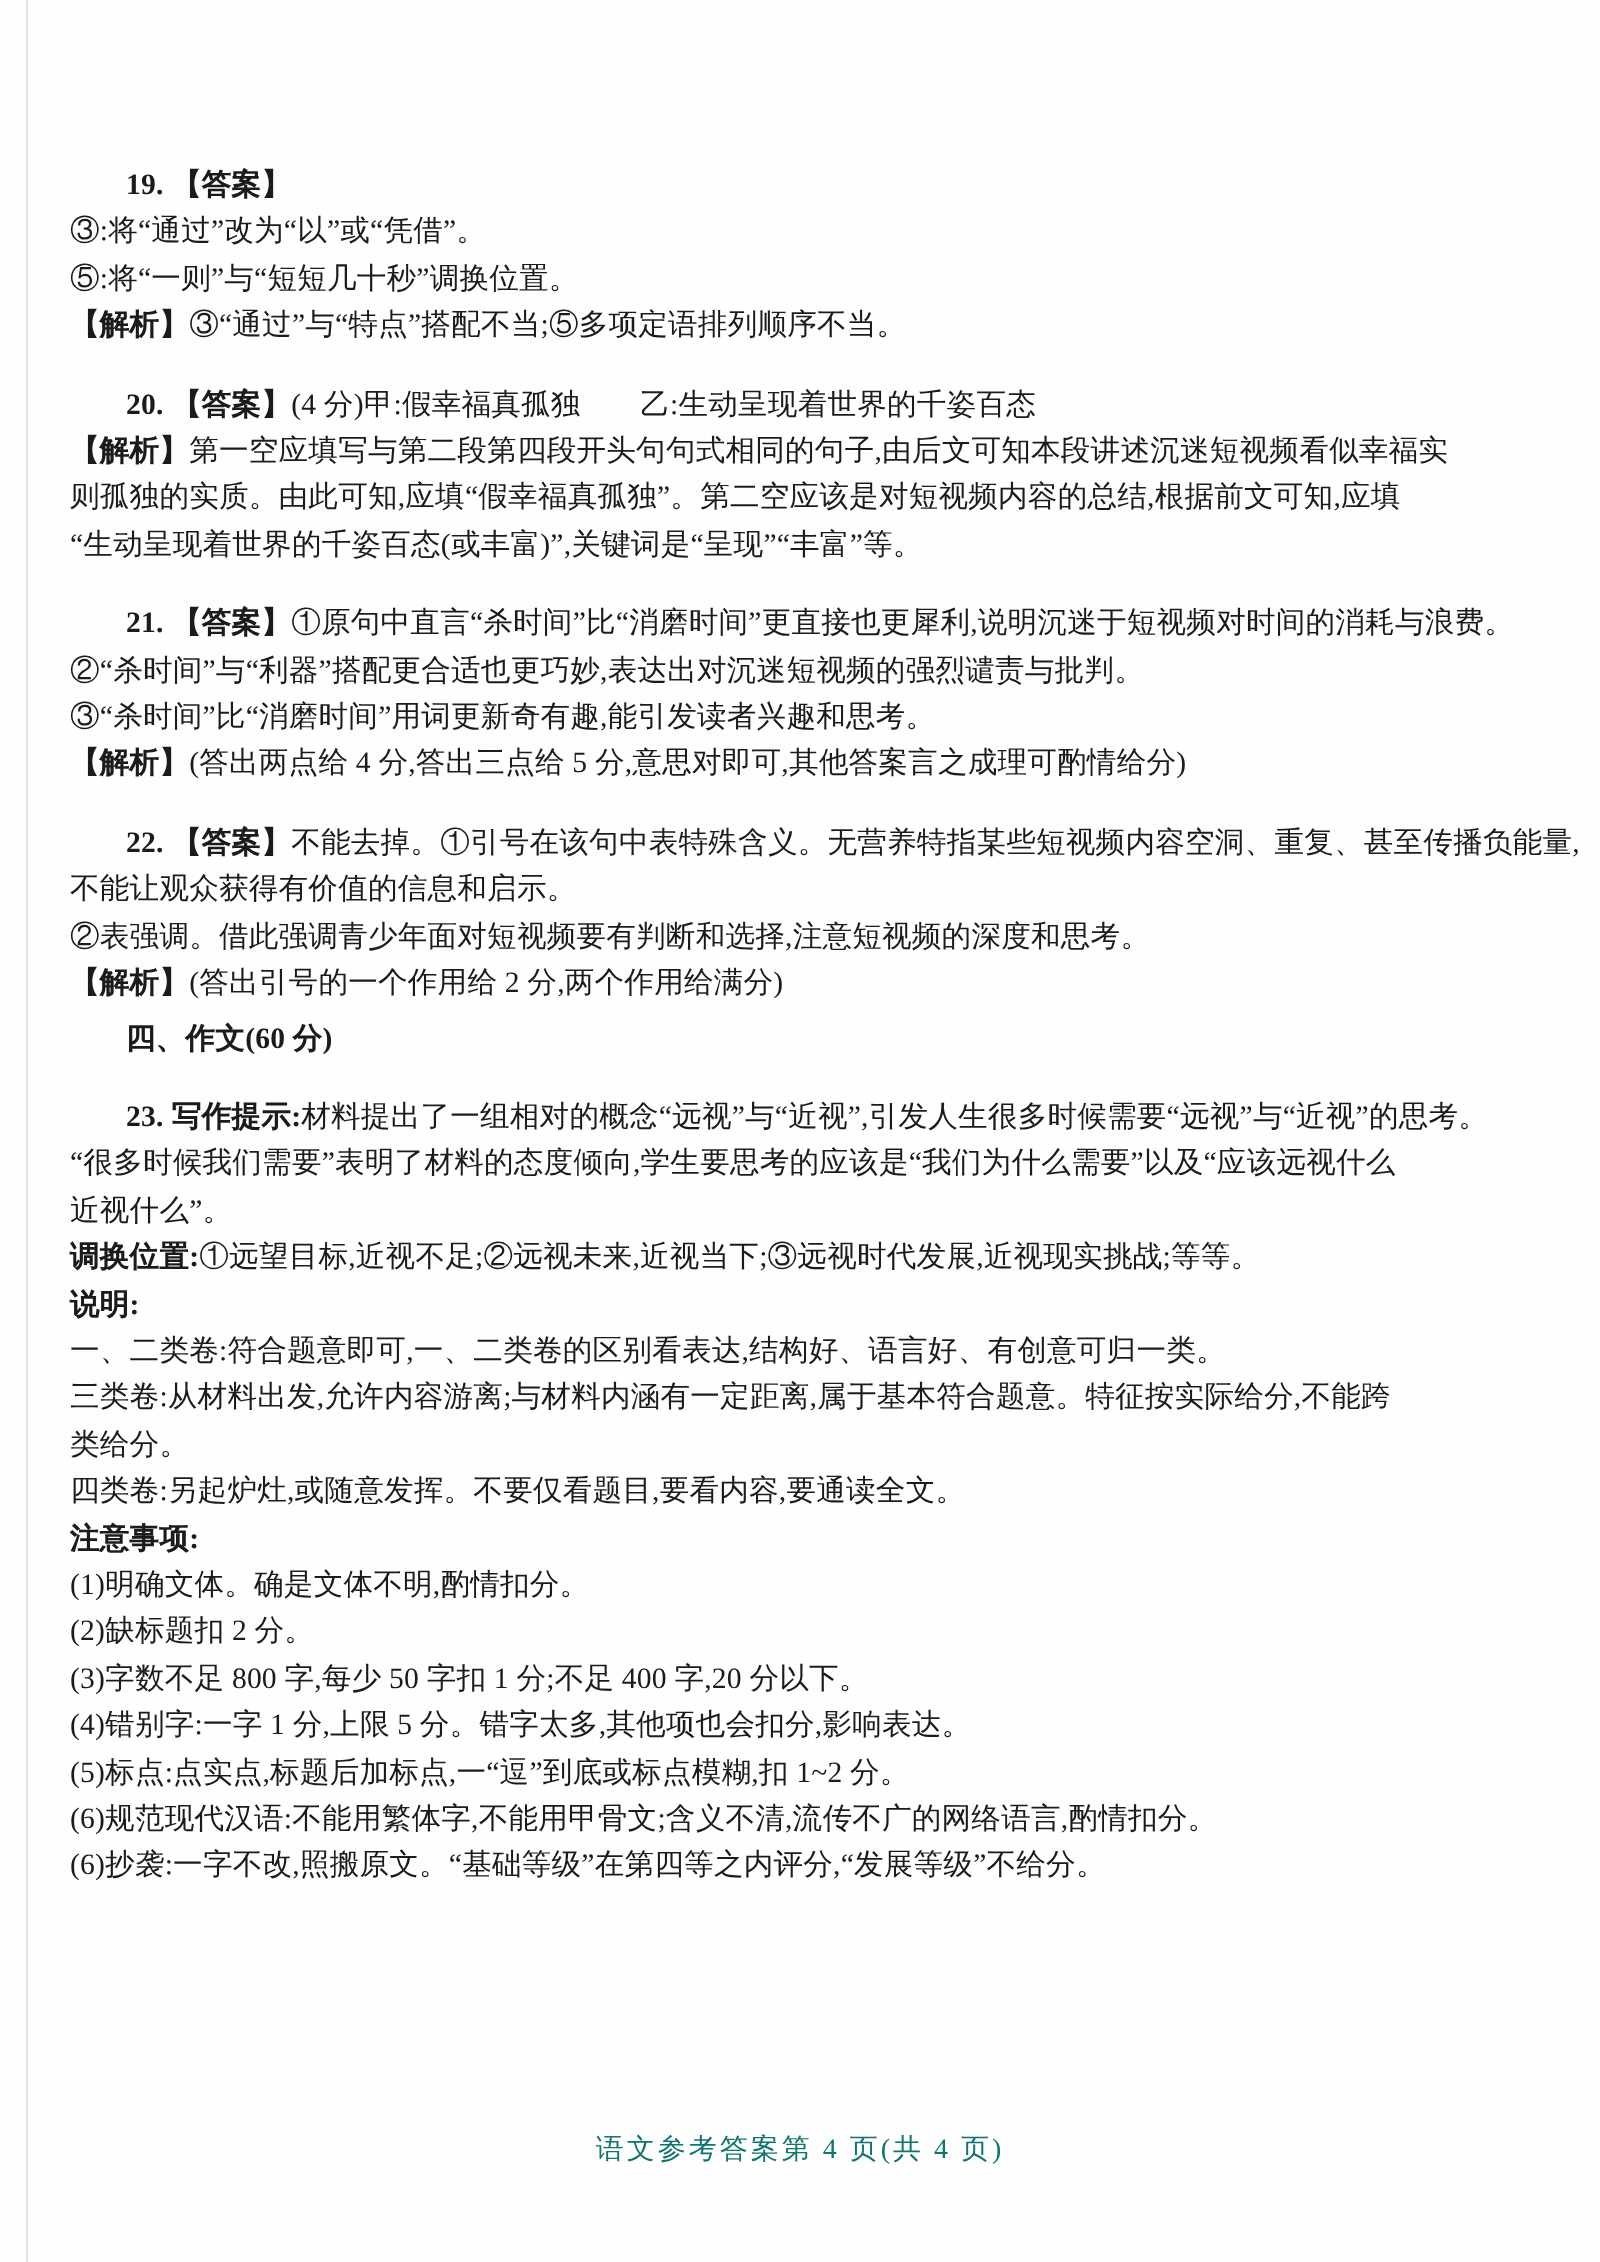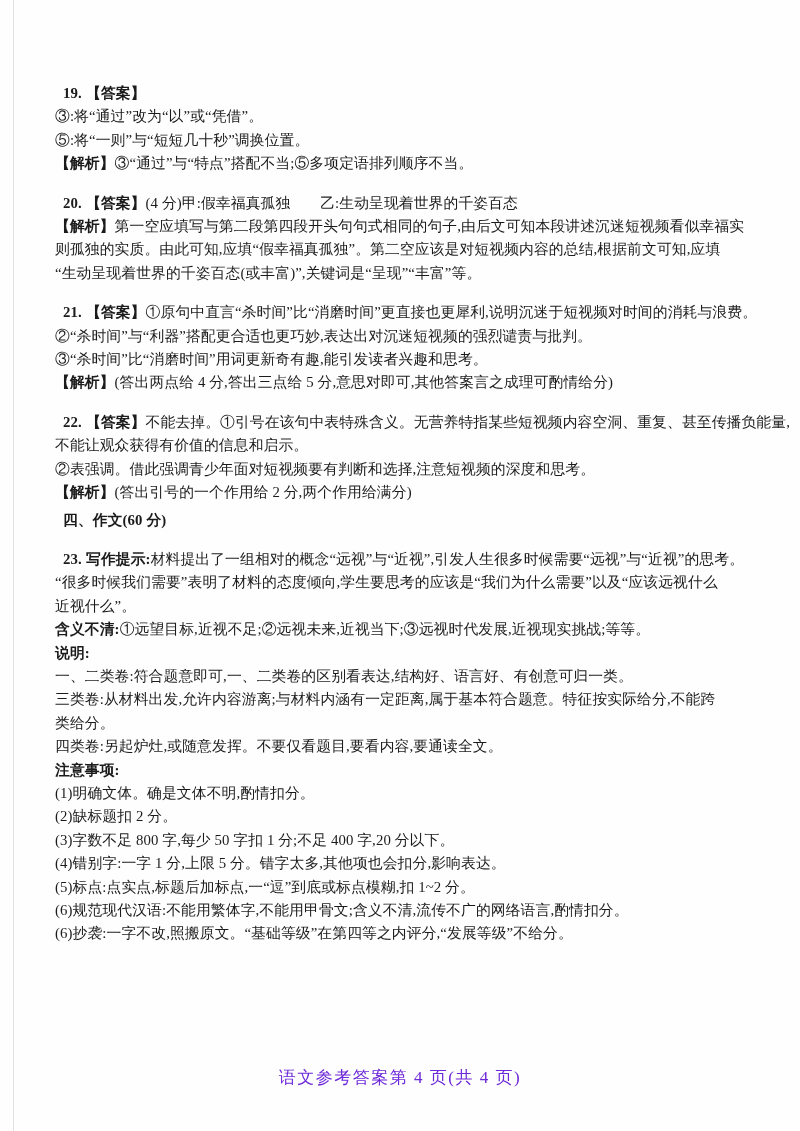--- a/index.html
+++ b/index.html
@@ -30,38 +30,38 @@
     left: 0;
     right: 0;
   }
   .line {
     font-size: 14.8px;
     line-height: 23.4px;
     white-space: nowrap;
     letter-spacing: 0.1px;
   }
   .line.item   { padding-left: 63px; margin-top: 16px; }
-  .line.body   { padding-left: 55px; }
+  .line.body   { padding-left: 35px; }
   .line.header { padding-left: 63px; margin-top: 4px; font-family: Liberation Serif, serif; }
   .line.header .seg-text { font-weight: bold; }
   .seg-num {
     display: inline-block;
     min-width: 23px;
     font-weight: 600;
   }
   .seg-label { font-weight: bold; }
   .footer {
     position: absolute;
     top: 1066px;
     left: 0;
     width: 100%;
     text-align: center;
-    font-size: 17px;
+    font-size: 14px;
     letter-spacing: 1.5px;
-    color: #6d28d9;
+    color: #0f766e;
   }
 </style>
 </head>
 <body>
 
 <div class="page">
   <div class="edge-line"></div>
 
   <main class="doc" id="doc">
       <div class="line item"><span class="seg-num">19.</span><span class="seg-label">【答案】</span></div>
@@ -77,21 +77,21 @@
       <div class="line body"><span class="seg-text">③“杀时间”比“消磨时间”用词更新奇有趣,能引发读者兴趣和思考。</span></div>
       <div class="line body"><span class="seg-label">【解析】</span><span class="seg-text">(答出两点给 4 分,答出三点给 5 分,意思对即可,其他答案言之成理可酌情给分)</span></div>
       <div class="line item"><span class="seg-num">22.</span><span class="seg-label">【答案】</span><span class="seg-text">不能去掉。①引号在该句中表特殊含义。无营养特指某些短视频内容空洞、重复、甚至传播负能量,</span></div>
       <div class="line body"><span class="seg-text">不能让观众获得有价值的信息和启示。</span></div>
       <div class="line body"><span class="seg-text">②表强调。借此强调青少年面对短视频要有判断和选择,注意短视频的深度和思考。</span></div>
       <div class="line body"><span class="seg-label">【解析】</span><span class="seg-text">(答出引号的一个作用给 2 分,两个作用给满分)</span></div>
       <div class="line header"><span class="seg-text">四、作文(60 分)</span></div>
       <div class="line item"><span class="seg-num">23.</span><span class="seg-label">写作提示:</span><span class="seg-text">材料提出了一组相对的概念“远视”与“近视”,引发人生很多时候需要“远视”与“近视”的思考。</span></div>
       <div class="line body"><span class="seg-text">“很多时候我们需要”表明了材料的态度倾向,学生要思考的应该是“我们为什么需要”以及“应该远视什么</span></div>
       <div class="line body"><span class="seg-text">近视什么”。</span></div>
-      <div class="line body"><span class="seg-label">含义不清:</span><span class="seg-text">①远望目标,近视不足;②远视未来,近视当下;③远视时代发展,近视现实挑战;等等。</span></div>
+      <div class="line body"><span class="seg-label">调换位置:</span><span class="seg-text">①远望目标,近视不足;②远视未来,近视当下;③远视时代发展,近视现实挑战;等等。</span></div>
       <div class="line body"><span class="seg-label">说明:</span></div>
       <div class="line body"><span class="seg-text">一、二类卷:符合题意即可,一、二类卷的区别看表达,结构好、语言好、有创意可归一类。</span></div>
       <div class="line body"><span class="seg-text">三类卷:从材料出发,允许内容游离;与材料内涵有一定距离,属于基本符合题意。特征按实际给分,不能跨</span></div>
       <div class="line body"><span class="seg-text">类给分。</span></div>
       <div class="line body"><span class="seg-text">四类卷:另起炉灶,或随意发挥。不要仅看题目,要看内容,要通读全文。</span></div>
       <div class="line body"><span class="seg-label">注意事项:</span></div>
       <div class="line body"><span class="seg-text">(1)明确文体。确是文体不明,酌情扣分。</span></div>
       <div class="line body"><span class="seg-text">(2)缺标题扣 2 分。</span></div>
       <div class="line body"><span class="seg-text">(3)字数不足 800 字,每少 50 字扣 1 分;不足 400 字,20 分以下。</span></div>
       <div class="line body"><span class="seg-text">(4)错别字:一字 1 分,上限 5 分。错字太多,其他项也会扣分,影响表达。</span></div>

